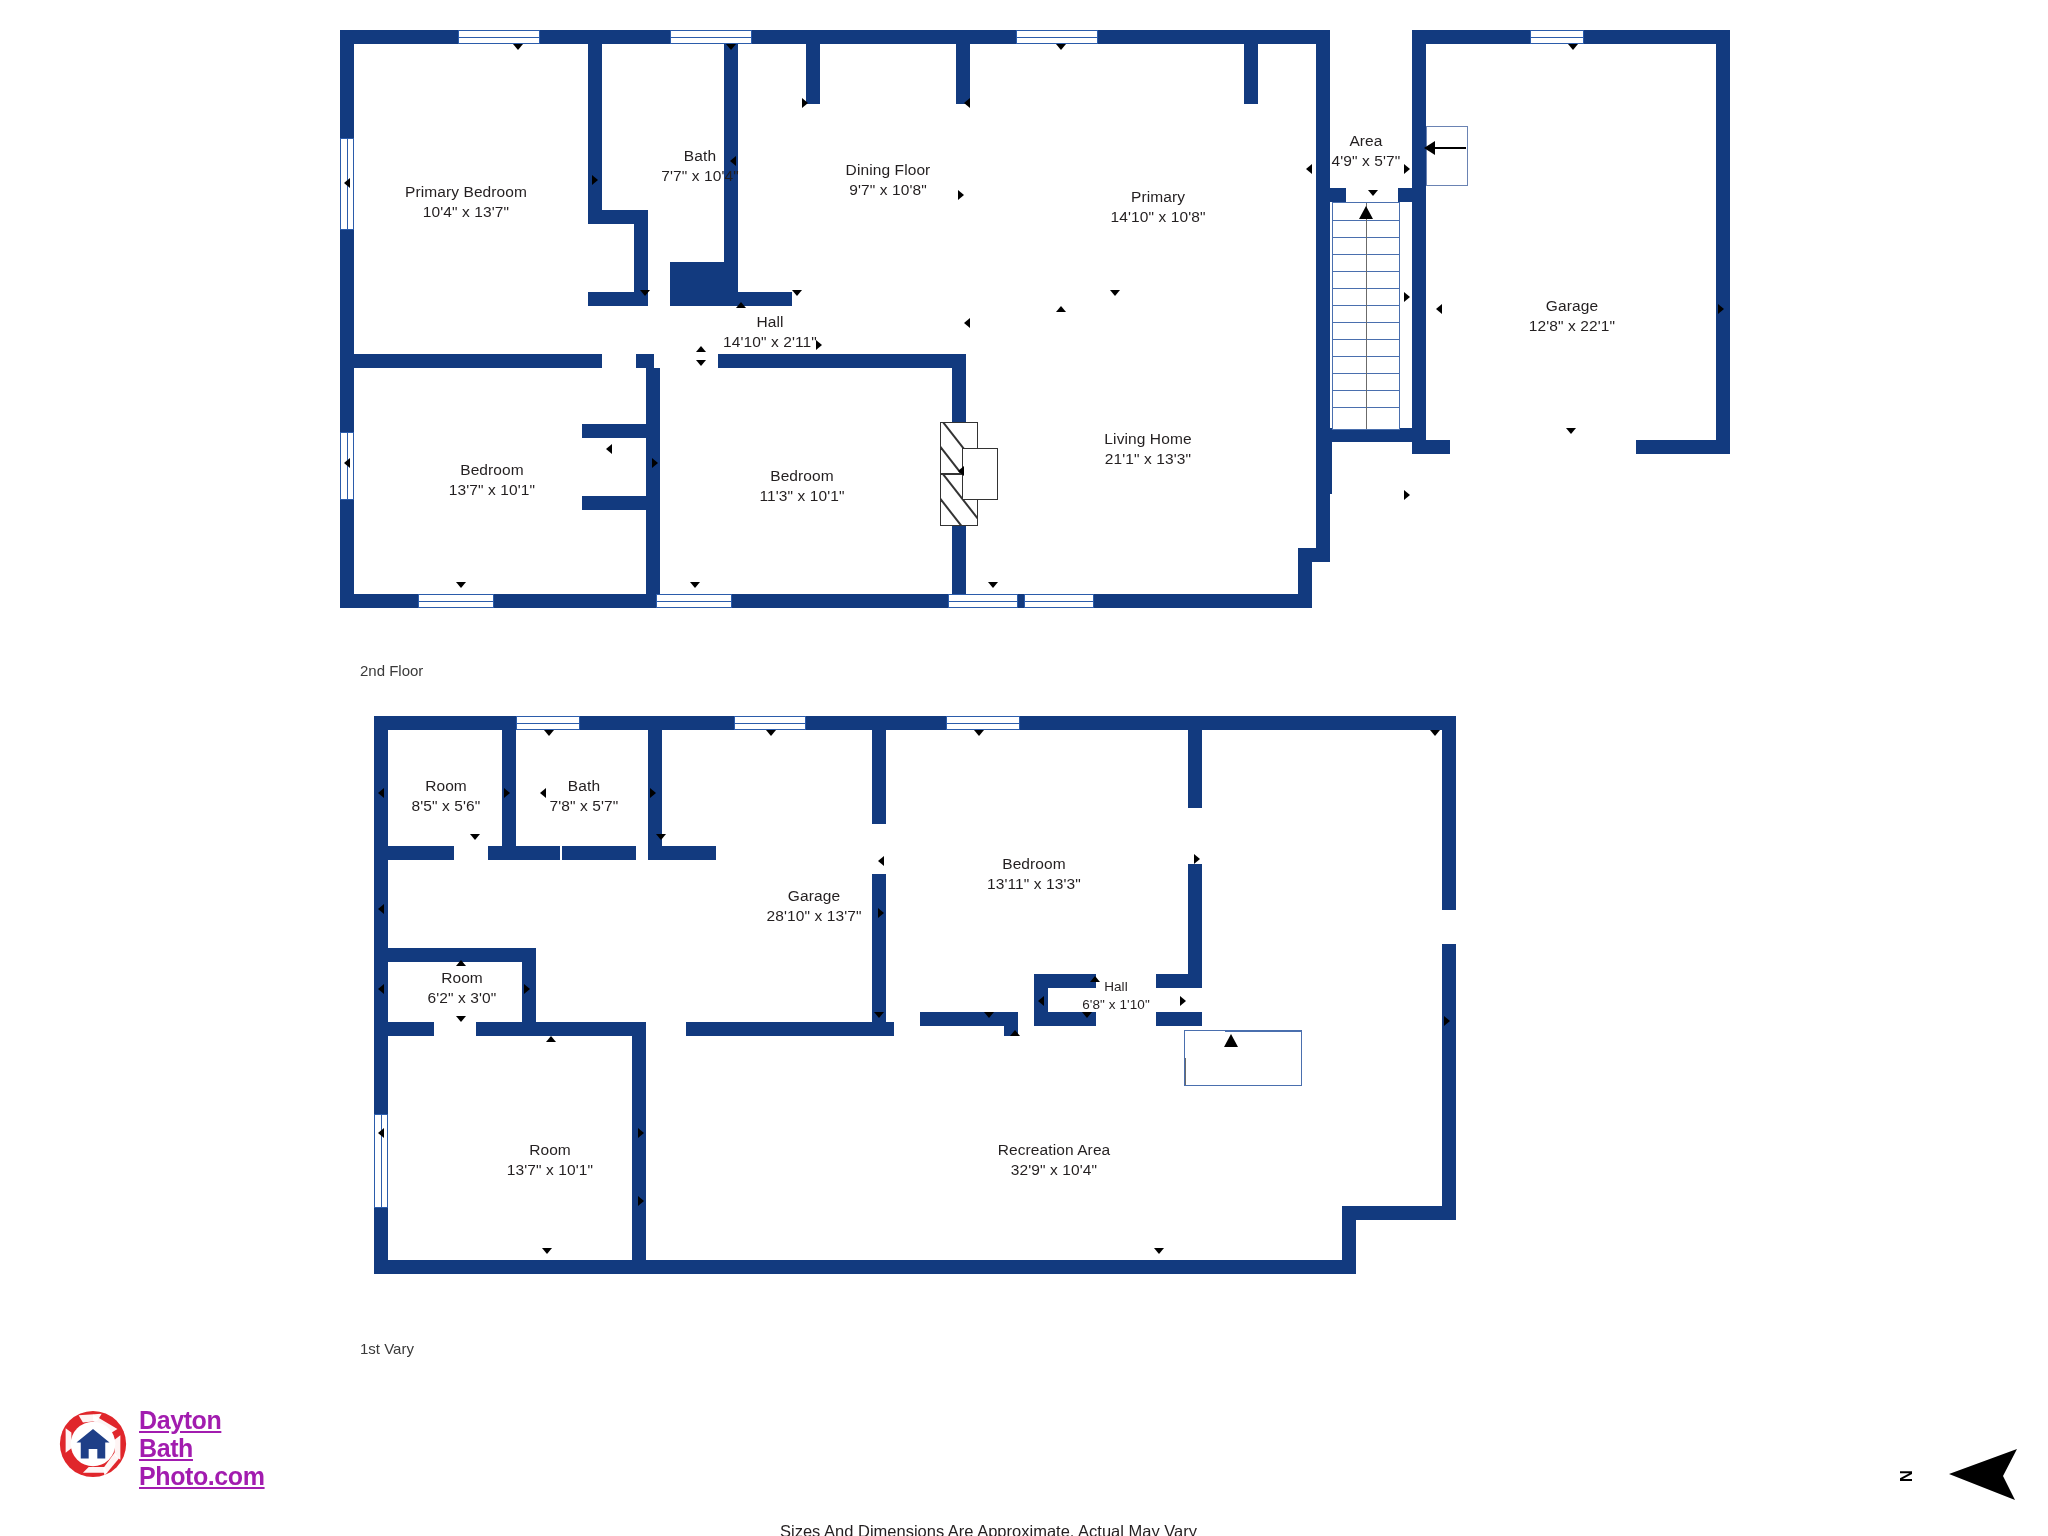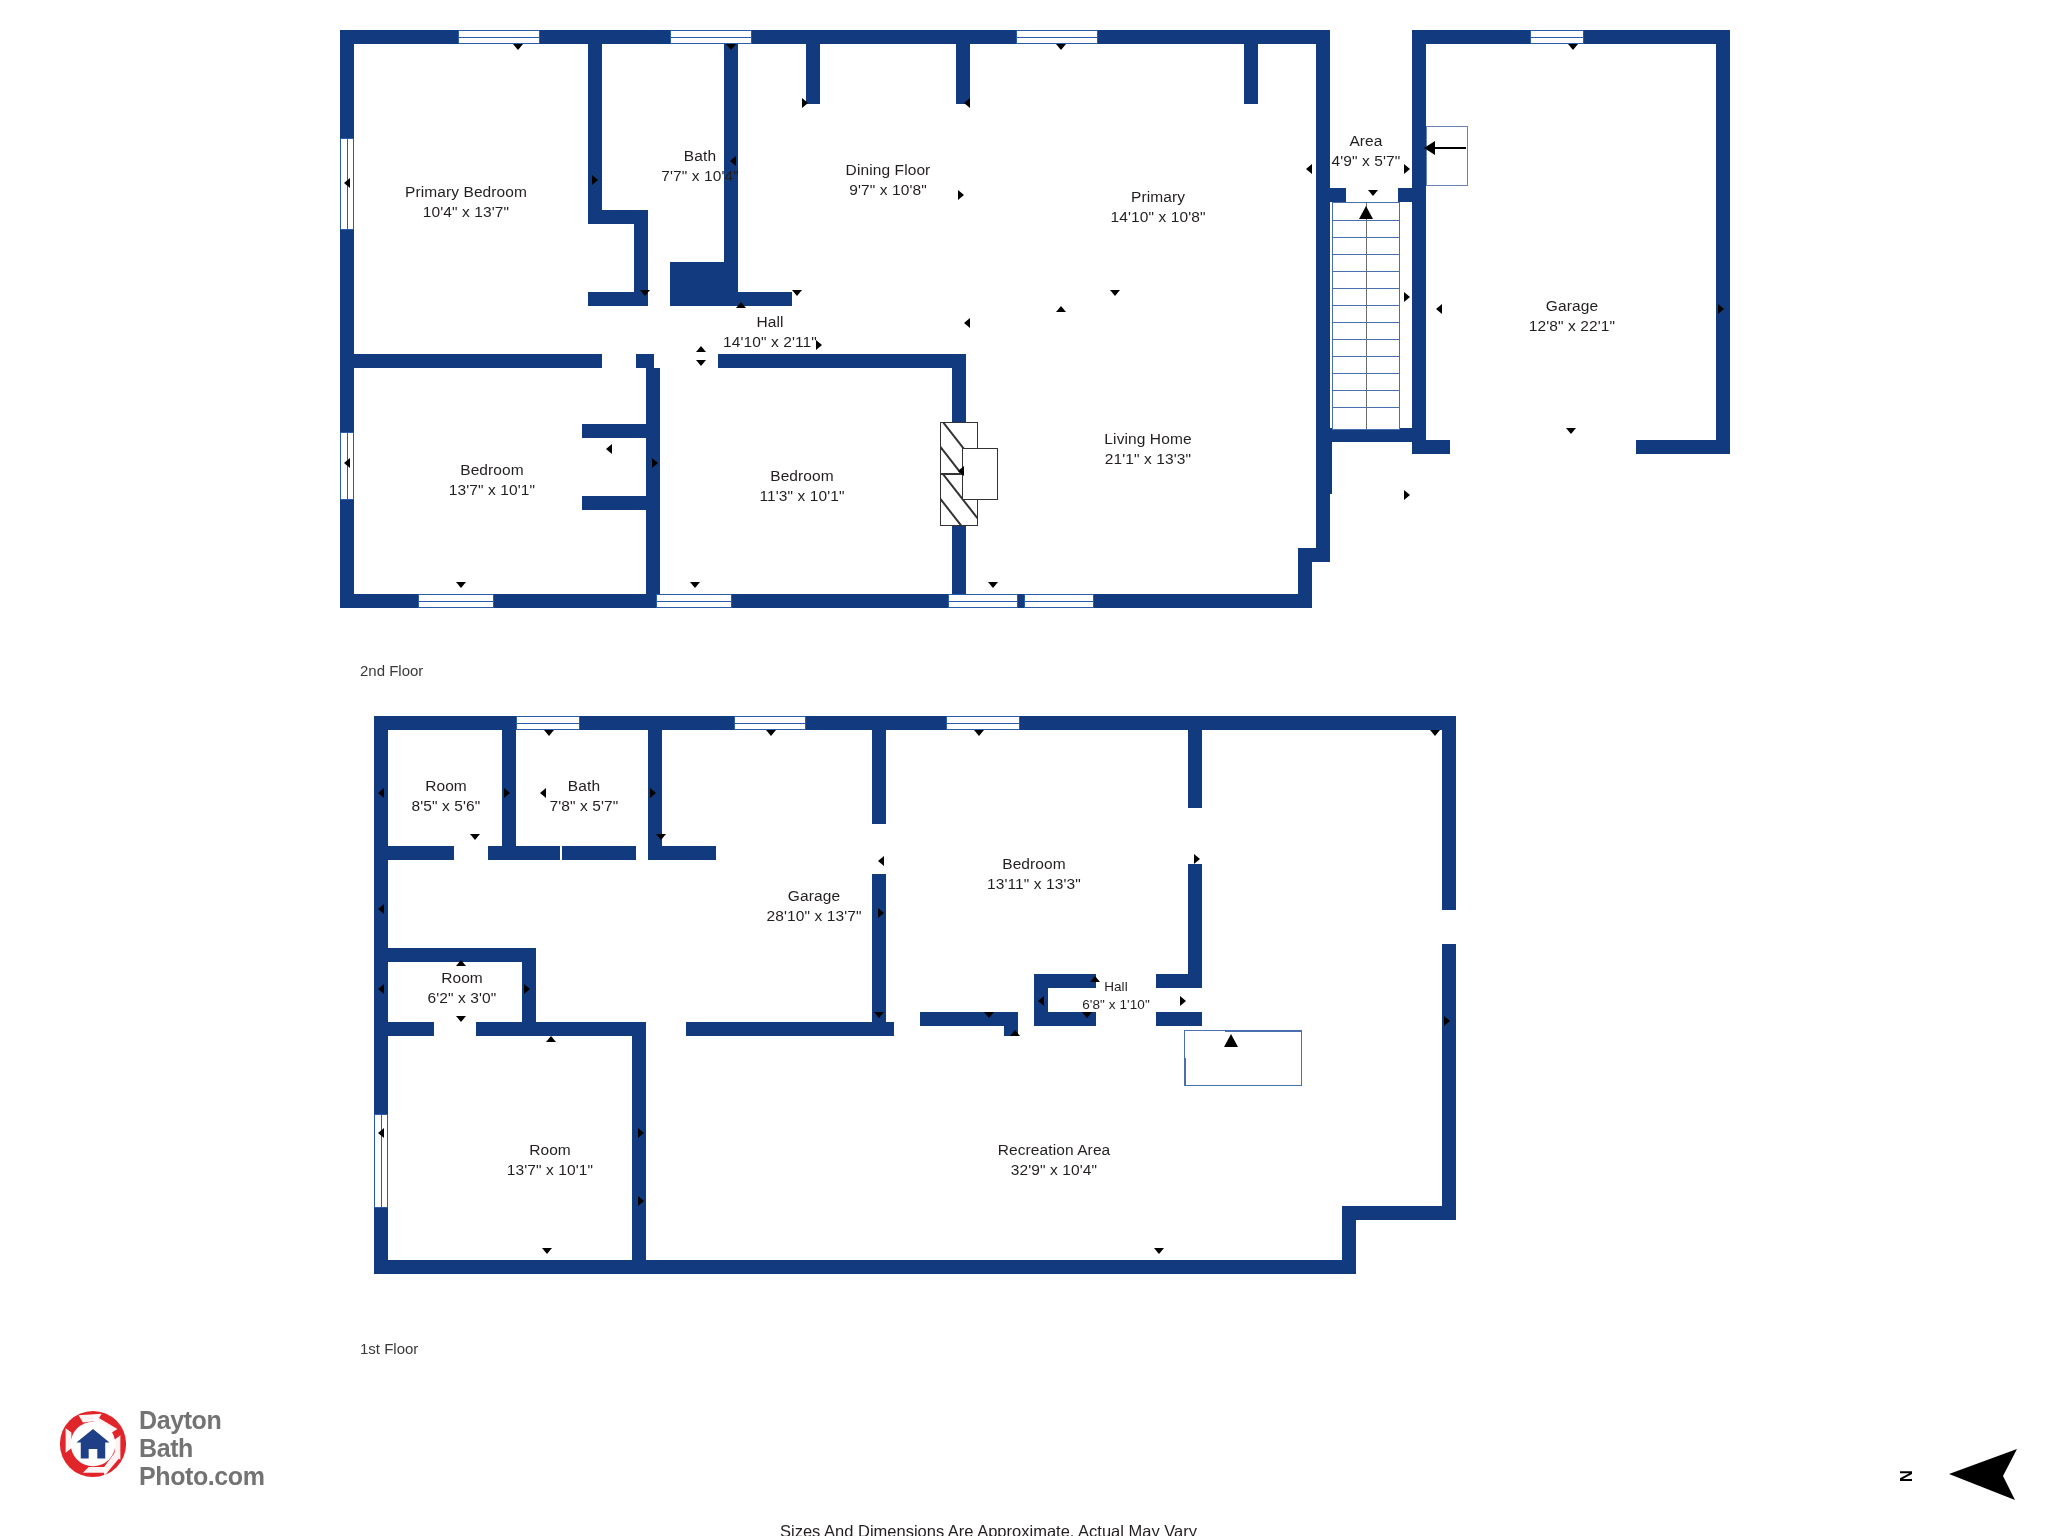--- a/index.html
+++ b/index.html
@@ -35,21 +35,21 @@
   .leftarrow .head{position:absolute;left:0;width:0;height:0;border-top:7px solid transparent;border-bottom:7px solid transparent;border-right:11px solid #000;}
   
   .hatch{position:absolute;background:#fff;border:1px solid #333;box-sizing:border-box;overflow:hidden;}
   .hatch i{position:absolute;display:block;width:2px;background:#333;transform-origin:center;}
   
   .floor-cap{position:absolute;font-size:15px;color:#3a3a3a;}
   .disclaimer{position:absolute;font-size:16.5px;color:#231f20;}
   
   .logo{position:absolute;}
   .logo .mark{position:absolute;left:0;top:0;width:72px;height:72px;}
-  .logo .txt{position:absolute;left:82px;top:0;font-weight:bold;color:#737373;line-height:1.0;}
+  .logo .txt{position:absolute;left:82px;top:0;font-weight:bold;color:#a21caf;line-height:1.0;text-decoration:underline;}
   .logo .txt div{font-size:25px;letter-spacing:-0.4px;margin-bottom:3px;}
   
   .compass{position:absolute;}
   .compass .nlabel{position:absolute;font-size:17px;font-weight:600;color:#000;transform:rotate(-90deg);}
 </style>
 </head>
 <body>
 
 <div class="plan" style="left:340px;top:30px;width:1390px;height:580px;">
 
@@ -333,21 +333,21 @@
   <div class="rl" style="left:176px;top:444px;">
     <div class="nm">Room</div>
     <div class="dm">13'7" x 10'1"</div>
   </div>
   <div class="rl" style="left:680px;top:444px;">
     <div class="nm">Recreation Area</div>
     <div class="dm">32'9" x 10'4"</div>
   </div>
 </div>
 
-<div class="floor-cap" style="left:360px;top:1340px;">1st Floor</div>
+<div class="floor-cap" style="left:360px;top:1340px;">1st Vary</div>
 
 <div class="logo" style="left:57px;top:1408px;width:200px;height:84px;">
   <svg class="mark" viewBox="0 0 100 100">
     <circle cx="50" cy="50" r="46" fill="#e0262b"></circle>
     <g fill="#ffffff">
       <path d="M50 9 L84 29 L76 34 L50 18 Z" opacity="0.95"></path>
       <path d="M88 38 L88 72 L80 66 L80 44 Z" opacity="0.95"></path>
       <path d="M70 90 L36 90 L44 82 L66 82 Z" opacity="0.95"></path>
       <path d="M12 62 L12 28 L20 34 L20 56 Z" opacity="0.95"></path>
       <path d="M30 10 L62 8 L56 18 L36 20 Z" opacity="0.95"></path>

